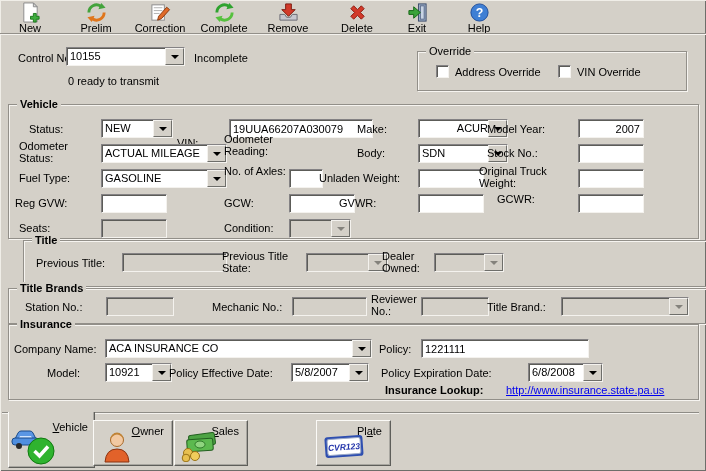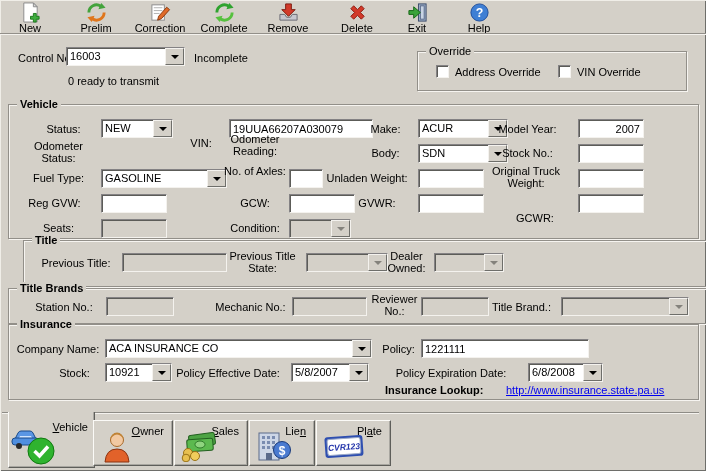--- a/index.html
+++ b/index.html
@@ -3,21 +3,21 @@
 <meta charset="utf-8">
 <style>
   html,body{margin:0;padding:0;background:#808080;}
   .window{
     position:relative;width:706px;height:471px;background:#d4d0c8;
     font-family:"Liberation Sans",sans-serif;font-size:11px;color:#000;
     overflow:hidden;
     box-shadow:inset 1px 1px 0 #f0eee8, inset -1px -1px 0 #6e6e6a;
   }
   .abs{position:absolute;}
-  .lbl{position:absolute;text-align:center;line-height:12px;}
+  .lbl{position:absolute;text-align:left;line-height:12px;}
   .lbl-l{position:absolute;text-align:left;line-height:12px;}
   .bold{font-weight:bold;}
   
   .tbtn{position:absolute;top:2px;height:31px;text-align:center;}
   .tbtn svg{display:block;margin:0 auto;}
   .tlabel{display:block;margin-top:-1px;}
   .sep1{position:absolute;left:0;top:33px;width:706px;height:1px;background:#928f89;}
   .sep2{position:absolute;left:0;top:34px;width:706px;height:1px;background:#f4f2ee;}
   
   .groupbox{
@@ -138,21 +138,21 @@
       <circle cx="11" cy="11" r="9" fill="#3f7fd4" stroke="#1a4a9a"></circle>
       <text x="11" y="15.5" font-size="13" font-weight="bold" fill="#fff" text-anchor="middle" font-family="Liberation Sans, sans-serif">?</text>
     </svg>
     <span class="tlabel"><u>H</u>elp</span>
   </div>
   <div class="sep1"></div>
   <div class="sep2"></div>
 
   <span class="lbl-l" style="left:18px;top:52px;">Control No.</span>
   <div class="combo" style="left:66px;top:47px;width:119px;">
-    <span class="ct">16003</span>
+    <span class="ct">10155</span>
     <span class="cbtn">
         <span class="arr"></span>
       </span>
   </div>
   <span class="lbl-l" style="left:194px;top:52px;">Incomplete</span>
   <span class="lbl-l" style="left:68px;top:75px;">0 ready to transmit</span>
 
   <div class="groupbox" style="left:417px;top:51px;width:268px;height:38px;">
     <span class="legend" style="font-weight:normal;">Override</span>
     <span class="checkbox" style="left:18px;top:13px;"></span>
@@ -167,30 +167,36 @@
     <span class="lbl" style="left:20px;top:18px;width:69px;">Status:</span>
     <div class="combo" style="left:92px;top:14px;width:72px;">
       <span class="ct">NEW</span>
       <span class="cbtn">
           <span class="arr"></span>
         </span>
     </div>
     <span class="lbl" style="left:168px;top:32px;width:48px;">VIN:</span>
     <input class="tb" style="left: 220px; top: 14px; width: 144px;" readonly="" value="19UUA66207A030079">
     <span class="lbl" style="left:348px;top:18px;width:57px;">Make:</span>
-    <div class="combo" style="left:409px;top:14px;width:90px;">
+    <div class="combo" style="left:409px;top:14px;width:90px;text-align:right;">
       <span class="ct">ACUR</span>
       <span class="cbtn">
           <span class="arr"></span>
         </span>
     </div>
     <span class="lbl" style="left:478px;top:18px;width:81px;">Model Year:</span>
     <input class="tb ra" style="left: 569px; top: 14px; width: 66px;" readonly="" value="2007">
 
     <span class="lbl" style="left:10px;top:35px;width:79px;">Odometer Status:</span>
+    <div class="combo" style="left:92px;top:39px;width:126px;">
+      <span class="ct">ACTUAL MILEAGE</span>
+      <span class="cbtn">
+          <span class="arr"></span>
+        </span>
+    </div>
     <span class="lbl" style="left:215px;top:28px;width:62px;">Odometer Reading:</span>
     <span class="lbl" style="left:348px;top:42px;width:57px;">Body:</span>
     <div class="combo" style="left:409px;top:39px;width:90px;">
       <span class="ct">SDN</span>
       <span class="cbtn">
           <span class="arr"></span>
         </span>
     </div>
     <span class="lbl" style="left:478px;top:42px;width:81px;">Stock No.:</span>
     <input class="tb" style="left: 569px; top: 39px; width: 66px;" readonly="" value="">
@@ -208,21 +214,21 @@
     <input class="tb" style="left: 409px; top: 64px; width: 66px;" readonly="" value="">
     <span class="lbl" style="left:470px;top:60px;width:94px;">Original Truck Weight:</span>
     <input class="tb" style="left: 569px; top: 64px; width: 66px;" readonly="" value="">
 
     <span class="lbl" style="left:6px;top:92px;width:79px;">Reg GVW:</span>
     <input class="tb" style="left: 92px; top: 89px; width: 66px;" readonly="" value="">
     <span class="lbl" style="left:215px;top:92px;width:62px;">GCW:</span>
     <input class="tb" style="left: 280px; top: 89px; width: 66px;" readonly="" value="">
     <span class="lbl" style="left:330px;top:92px;width:76px;">GVWR:</span>
     <input class="tb" style="left: 409px; top: 89px; width: 66px;" readonly="" value="">
-    <span class="lbl" style="left:488px;top:107px;width:76px;">GCWR:</span>
+    <span class="lbl" style="left:488px;top:88px;width:76px;">GCWR:</span>
     <input class="tb" style="left: 569px; top: 89px; width: 66px;" readonly="" value="">
 
     <span class="lbl" style="left:10px;top:117px;width:79px;">Seats:</span>
     <input class="tb dis" style="left: 92px; top: 114px; width: 66px;" readonly="" value="">
     <span class="lbl" style="left:215px;top:117px;width:62px;">Condition:</span>
     <div class="combo dis" style="left:280px;top:114px;width:62px;">
       <span class="ct"></span>
       <span class="cbtn">
           <span class="arr"></span>
         </span>
@@ -270,21 +276,21 @@
     <span class="legend">Insurance</span>
     <span class="lbl" style="left:5px;top:18px;width:88px;">Company Name:</span>
     <div class="combo" style="left:96px;top:14px;width:267px;">
       <span class="ct">ACA INSURANCE CO</span>
       <span class="cbtn">
           <span class="arr"></span>
         </span>
     </div>
     <span class="lbl" style="left:370px;top:18px;width:39px;">Policy:</span>
     <input class="tb" style="left: 412px; top: 14px; width: 168px;" readonly="" value="1221111">
-    <span class="lbl" style="left:38px;top:42px;width:55px;">Stock:</span>
+    <span class="lbl" style="left:38px;top:42px;width:55px;">Model:</span>
     <div class="combo" style="left:96px;top:38px;width:67px;">
       <span class="ct">10921</span>
       <span class="cbtn">
           <span class="arr"></span>
         </span>
     </div>
     <span class="lbl" style="left:160px;top:42px;width:118px;">Policy Effective Date:</span>
     <div class="combo" style="left:282px;top:38px;width:78px;">
       <span class="ct">5/8/2007</span>
       <span class="cbtn">
@@ -332,30 +338,20 @@
     <svg class="abs" style="left:6px;top:10px;" width="36" height="31" viewBox="0 0 36 31">
       <rect x="8" y="3" width="26" height="12" rx="2" fill="#4da344" stroke="#236020" transform="rotate(-8 21 9)"></rect>
       <rect x="6" y="8" width="26" height="12" rx="2" fill="#5cb94f" stroke="#236020" transform="rotate(-4 19 14)"></rect>
       <ellipse cx="19" cy="13.5" rx="5" ry="3.5" fill="#8fd47f" stroke="#2f7a2a"></ellipse>
       <circle cx="7" cy="22" r="4.5" fill="#e8c050" stroke="#9a7216"></circle>
       <circle cx="14" cy="25" r="4.5" fill="#f0cc5c" stroke="#9a7216"></circle>
       <circle cx="5" cy="27" r="3.8" fill="#e8c050" stroke="#9a7216"></circle>
     </svg>
   </div>
 
-  <div class="tab" style="left:249px;width:66px;">
-    <span class="tab-label">Lie<u>n</u></span>
-    <svg class="abs" style="left:7px;top:9px;" width="34" height="32" viewBox="0 0 34 32">
-      <rect x="2" y="3" width="20" height="27" fill="#cdd6e6" stroke="#5a6a8a"></rect>
-      <path d="M5 6h3v3H5zM10 6h3v3h-3zM15 6h3v3h-3zM5 11h3v3H5zM10 11h3v3h-3zM15 11h3v3h-3zM5 16h3v3H5zM10 16h3v3h-3zM15 16h3v3h-3z" fill="#7a8cb0"></path>
-      <rect x="9" y="23" width="6" height="7" fill="#5a6a8a"></rect>
-      <circle cx="25" cy="20" r="8.5" fill="#4a7ad0" stroke="#1a3a7a"></circle>
-      <text x="25" y="24.5" font-size="12" font-weight="bold" fill="#fff" text-anchor="middle" font-family="Liberation Sans, sans-serif">$</text>
-    </svg>
-  </div>
 
   <div class="tab" style="left:316px;width:75px;">
     <span class="tab-label">Pl<u>a</u>te</span>
     <svg class="abs" style="left:7px;top:12px;" width="42" height="28" viewBox="0 0 42 28">
       <g transform="rotate(-4 20 14)">
         <rect x="1" y="3" width="38" height="21" rx="3" fill="#2f4fb0"></rect>
         <rect x="3.5" y="5.5" width="33" height="16" rx="2" fill="#fff" stroke="#9aa8c8"></rect>
         <text x="20" y="17" font-size="8.5" font-weight="bold" font-style="italic" fill="#2233aa" text-anchor="middle" font-family="Liberation Sans, sans-serif">CVR123</text>
       </g>
     </svg>

